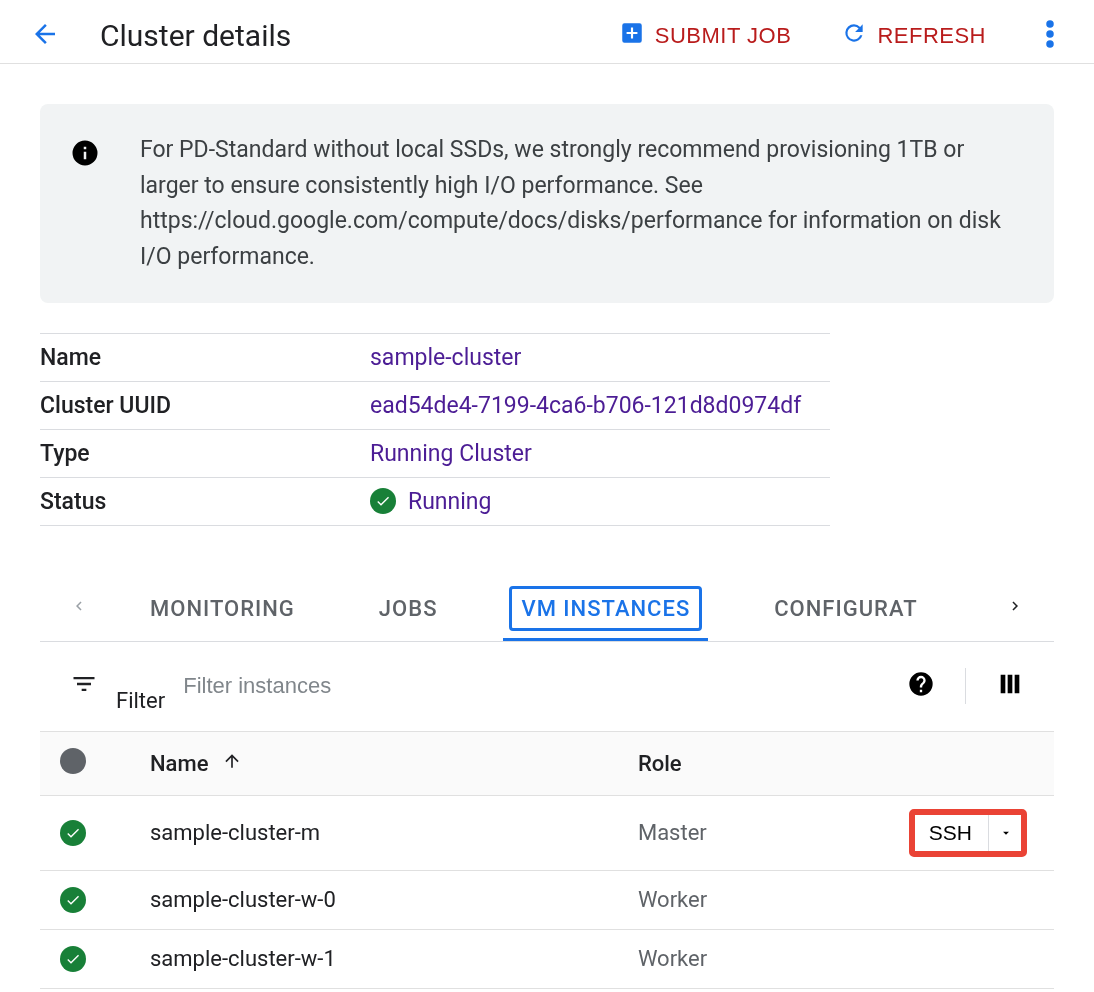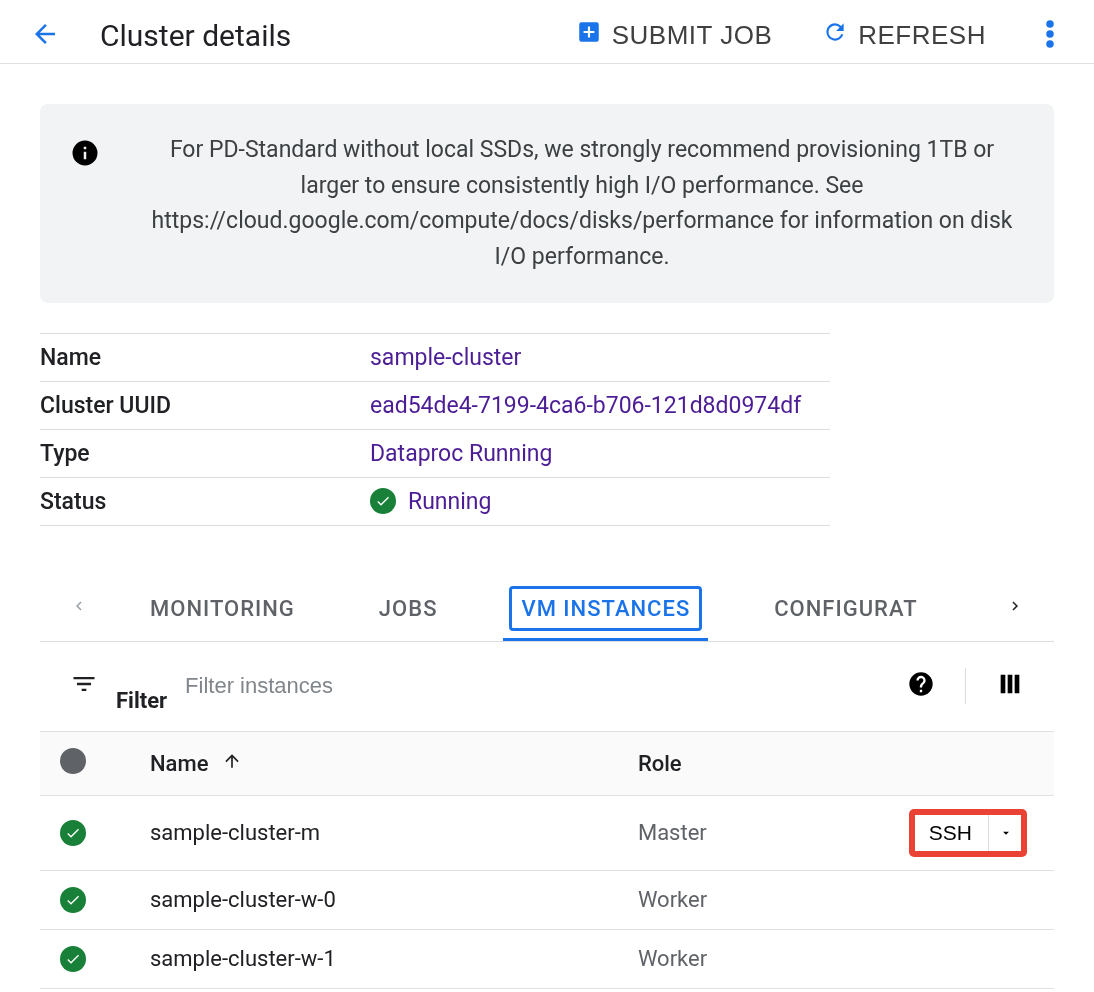--- a/index.html
+++ b/index.html
@@ -29,22 +29,22 @@
   }
   .header-actions {
     display: flex;
     align-items: center;
     gap: 50px;
   }
   .action-btn {
     display: flex;
     align-items: center;
     gap: 10px;
-    color: #404040;
-    font-size: 26px;
+    color: #b91c1c;
+    font-size: 22px;
     font-weight: 500;
     letter-spacing: 0.5px;
     cursor: pointer;
     background: none;
     border: none;
     text-align: center;
   }
   .more-dots {
     color: #1a73e8;
     cursor: pointer;
@@ -62,21 +62,20 @@
     margin-bottom: 30px;
   }
   .info-icon {
     flex: 0 0 auto;
     margin-top: 6px;
   }
   .info-text {
     font-size: 23px;
     line-height: 1.55;
     color: #3c4043;
-    text-align: center;
   }
   .details-table {
     width: 790px;
     border-collapse: collapse;
     margin-bottom: 50px;
   }
   .details-table tr {
     border-top: 1px solid #dadce0;
     border-bottom: 1px solid #dadce0;
   }
@@ -158,21 +157,21 @@
     background: #1a73e8;
   }
   .filter-bar {
     display: flex;
     align-items: center;
     padding: 18px 30px;
     gap: 18px;
   }
   .filter-label {
     font-size: 22px;
-    font-weight: 700;
+    font-weight: 400;
     margin-top: 28px;
   }
   .filter-input {
     border: none;
     outline: none;
     font-size: 22px;
     color: #a16207;
     flex: 1;
   }
   .filter-input::placeholder { color: #80868b; }
@@ -291,21 +290,21 @@
         <tr>
       <td class="label">Name</td>
       <td class="value">sample-cluster</td>
     </tr>
     <tr>
       <td class="label">Cluster UUID</td>
       <td class="value">ead54de4-7199-4ca6-b706-121d8d0974df</td>
     </tr>
     <tr>
       <td class="label">Type</td>
-      <td class="value">Dataproc Running</td>
+      <td class="value">Running Cluster</td>
     </tr>
     <tr>
       <td class="label">Status</td>
       <td class="value">
         <div class="status-cell">
           <span class="check-circle">
             <svg width="16" height="16" viewBox="0 0 24 24" fill="#fff">
                   <path d="M9 16.17 4.83 12l-1.42 1.41L9 19 21 7l-1.41-1.41z"></path>
                 </svg>
           </span>

